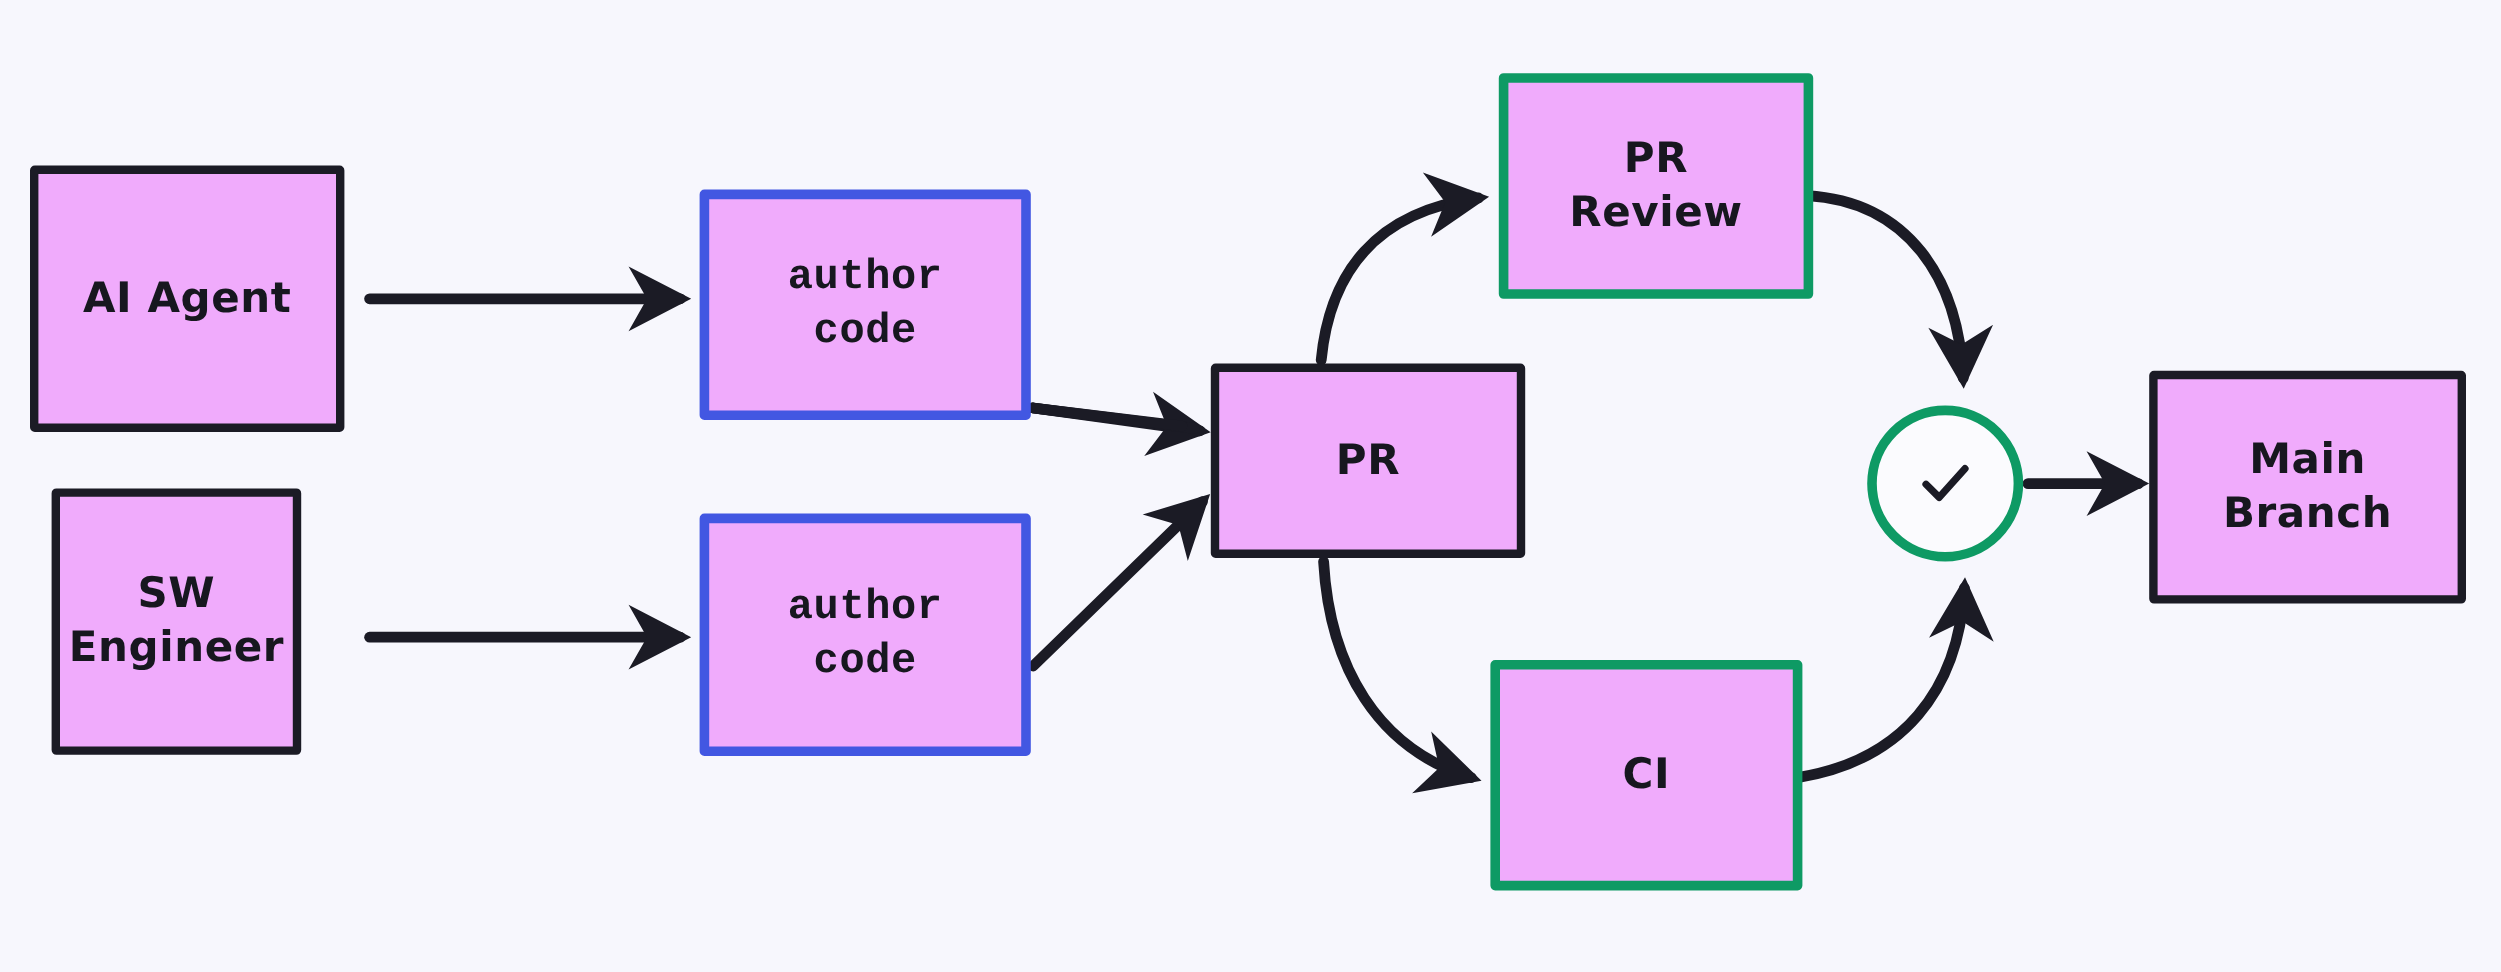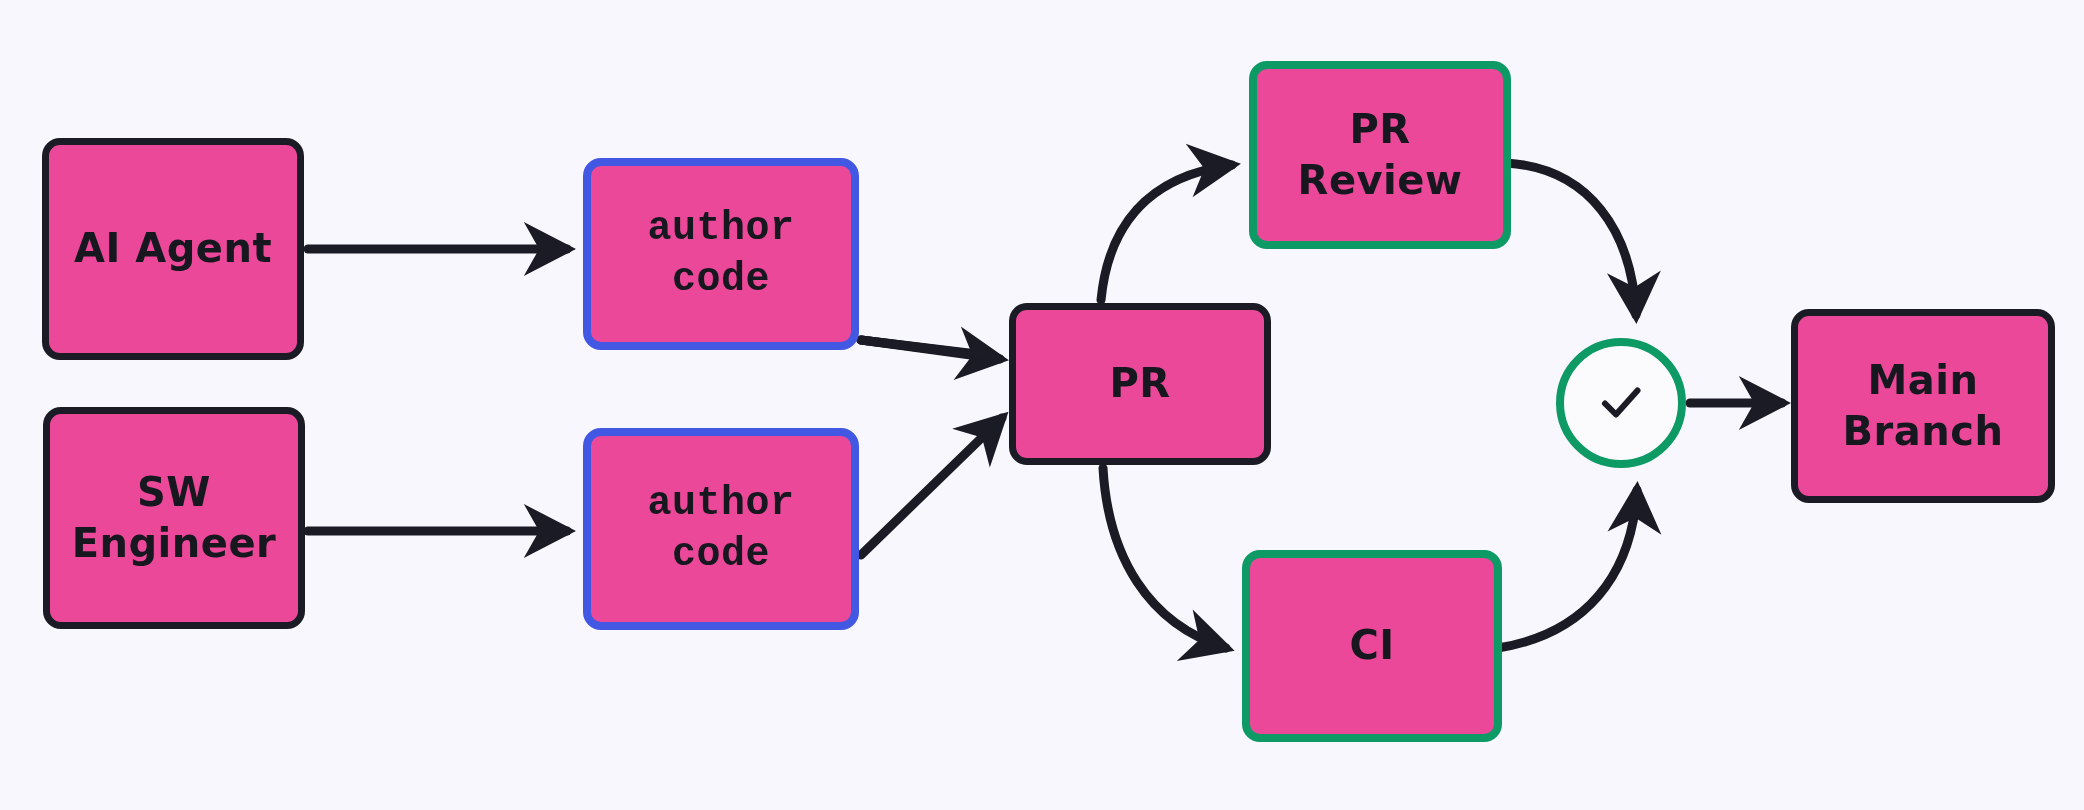--- a/index.html
+++ b/index.html
@@ -23,28 +23,28 @@
     height: 810px;
     pointer-events: none;
   }
   .node {
     position: absolute;
     box-sizing: border-box;
     display: flex;
     align-items: center;
     justify-content: center;
     text-align: center;
-    background: #ec4899;
+    background: #f0abfc;
     border-style: solid;
-    border-radius: 18px;
+    border-radius: 4px;
     color: #17171f;
     line-height: 1.28;
     letter-spacing: 0.5px;
     font-weight: 700;
-    font-size: 40px;
+    font-size: 35px;
     white-space: pre-line;
   }
   .node.dark  { border-color: #1b1b25; border-width: 7px; }
   .node.blue  { border-color: #4257e2; border-width: 8px; font-family: Liberation Mono, monospace; }
   .node.green { border-color: #0e9a64; border-width: 8px; }
 
   .check-node {
     position: absolute;
     box-sizing: border-box;
     border-radius: 50%;
@@ -82,22 +82,22 @@
 
     <path d="M1103,468 C1108,556 1148,624 1226,648" fill="none" stroke="#1b1b25" stroke-width="9" stroke-linecap="round" marker-end="url(#arrowhead)"></path>
 
     <path d="M1506,163 C1590,168 1632,232 1636,315" fill="none" stroke="#1b1b25" stroke-width="9" stroke-linecap="round" marker-end="url(#arrowhead)"></path>
 
     <path d="M1498,648 C1585,634 1632,576 1637,490" fill="none" stroke="#1b1b25" stroke-width="9" stroke-linecap="round" marker-end="url(#arrowhead)"></path>
 
     <path d="M1690,403 L1782,403" fill="none" stroke="#1b1b25" stroke-width="9" stroke-linecap="round" marker-end="url(#arrowhead)"></path>
   </svg>
 
-  <div class="node dark" style="left: 42px; top: 138px; width: 262px; height: 222px;">AI Agent</div>
-  <div class="node dark" style="left: 43px; top: 407px; width: 262px; height: 222px;">SW
+  <div class="node dark" style="left: 25px; top: 138px; width: 262px; height: 222px;">AI Agent</div>
+  <div class="node dark" style="left: 43px; top: 407px; width: 208px; height: 222px;">SW
 Engineer</div>
   <div class="node blue" style="left: 583px; top: 158px; width: 276px; height: 192px;">author
 code</div>
   <div class="node blue" style="left: 583px; top: 428px; width: 276px; height: 202px;">author
 code</div>
   <div class="node dark" style="left: 1009px; top: 303px; width: 262px; height: 162px;">PR</div>
   <div class="node green" style="left: 1249px; top: 61px; width: 262px; height: 188px;">PR
 Review</div>
   <div class="node green" style="left: 1242px; top: 550px; width: 260px; height: 192px;">CI</div>
   <div class="node dark" style="left: 1791px; top: 309px; width: 264px; height: 194px;">Main

